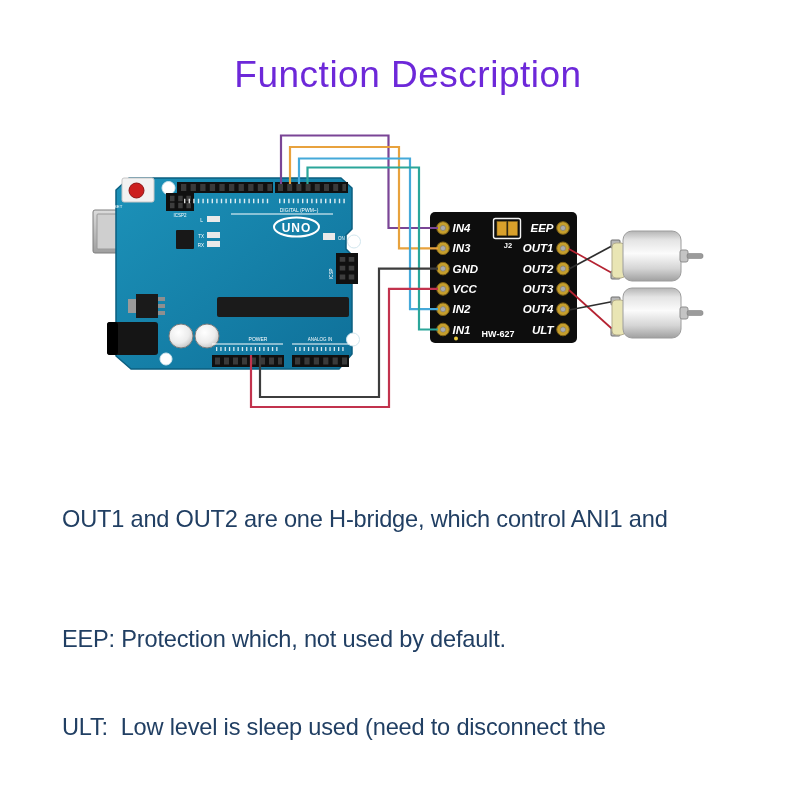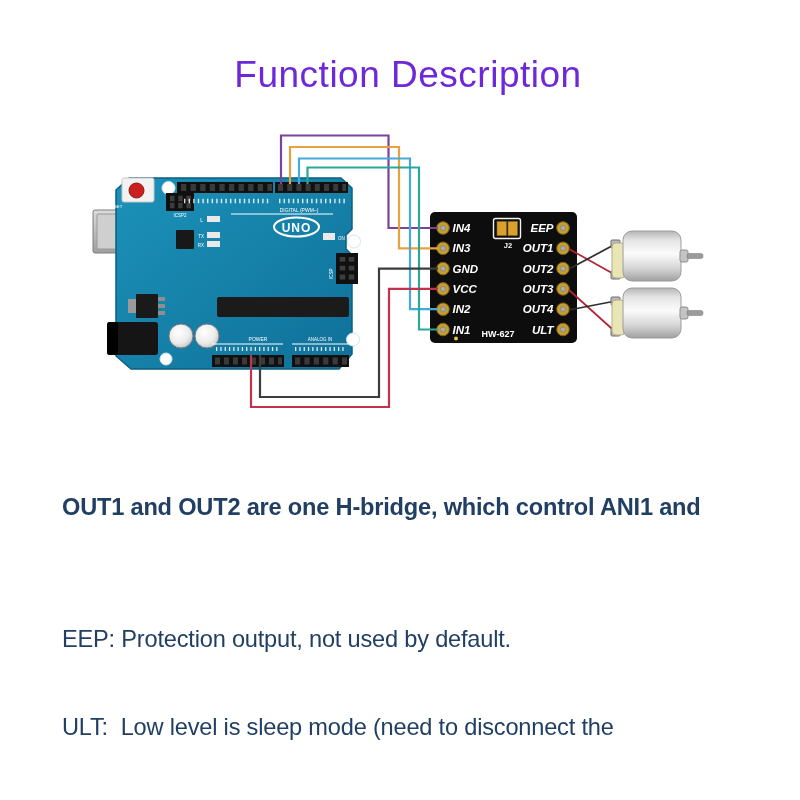--- a/index.html
+++ b/index.html
@@ -4,21 +4,21 @@
 <style>
   html,body{margin:0;padding:0;background:#ffffff;}
   body{width:800px;height:800px;overflow:hidden;font-family:"Liberation Sans",sans-serif;}
   .canvas{position:relative;width:800px;height:800px;background:#ffffff;}
   .title{position:absolute;top:46px;left:0;width:100%;margin:8px;text-align:center;
          font-size:37px;font-weight:400;letter-spacing:.5px;color:#6d28d9;}
   svg.diagram{position:absolute;top:0;left:0;}
   svg{font-family:"Liberation Sans",sans-serif;}
   .para{position:absolute;left:62px;color:#213f63;font-size:23.6px;line-height:29.4px;
         letter-spacing:-0.2px;white-space:pre;}
-  .p1{top:434px;font-weight:bold;}
+  .p1{top:446px;}
   .p2{top:566px;}
 </style>
 </head>
 <body>
 
 <div class="canvas">
 
   <svg class="diagram" width="800" height="450" viewBox="0 0 800 450">
     <defs>
       <linearGradient id="bg" x1="0" y1="0" x2="1" y2="1">
@@ -208,22 +208,22 @@
     </g>
   </svg>
 
   <h1 class="title">Function Description</h1>
 
   <div class="para p1">
     <div>OUT1 and OUT2 are one H-bridge, which control ANI1 and</div>
   </div>
 
   <div class="para p2">
-    <div>EEP: Protection output, not used by default.</div>
-    <div>ULT:  Low level is sleep mode (need to disconnect the</div>
+    <div>EEP: Protection which, not used by default.</div>
+    <div>ULT:  Low level is sleep used (need to disconnect the</div>
     
     
     
     
     
   </div>
 
 </div>
 
 </body></html>

